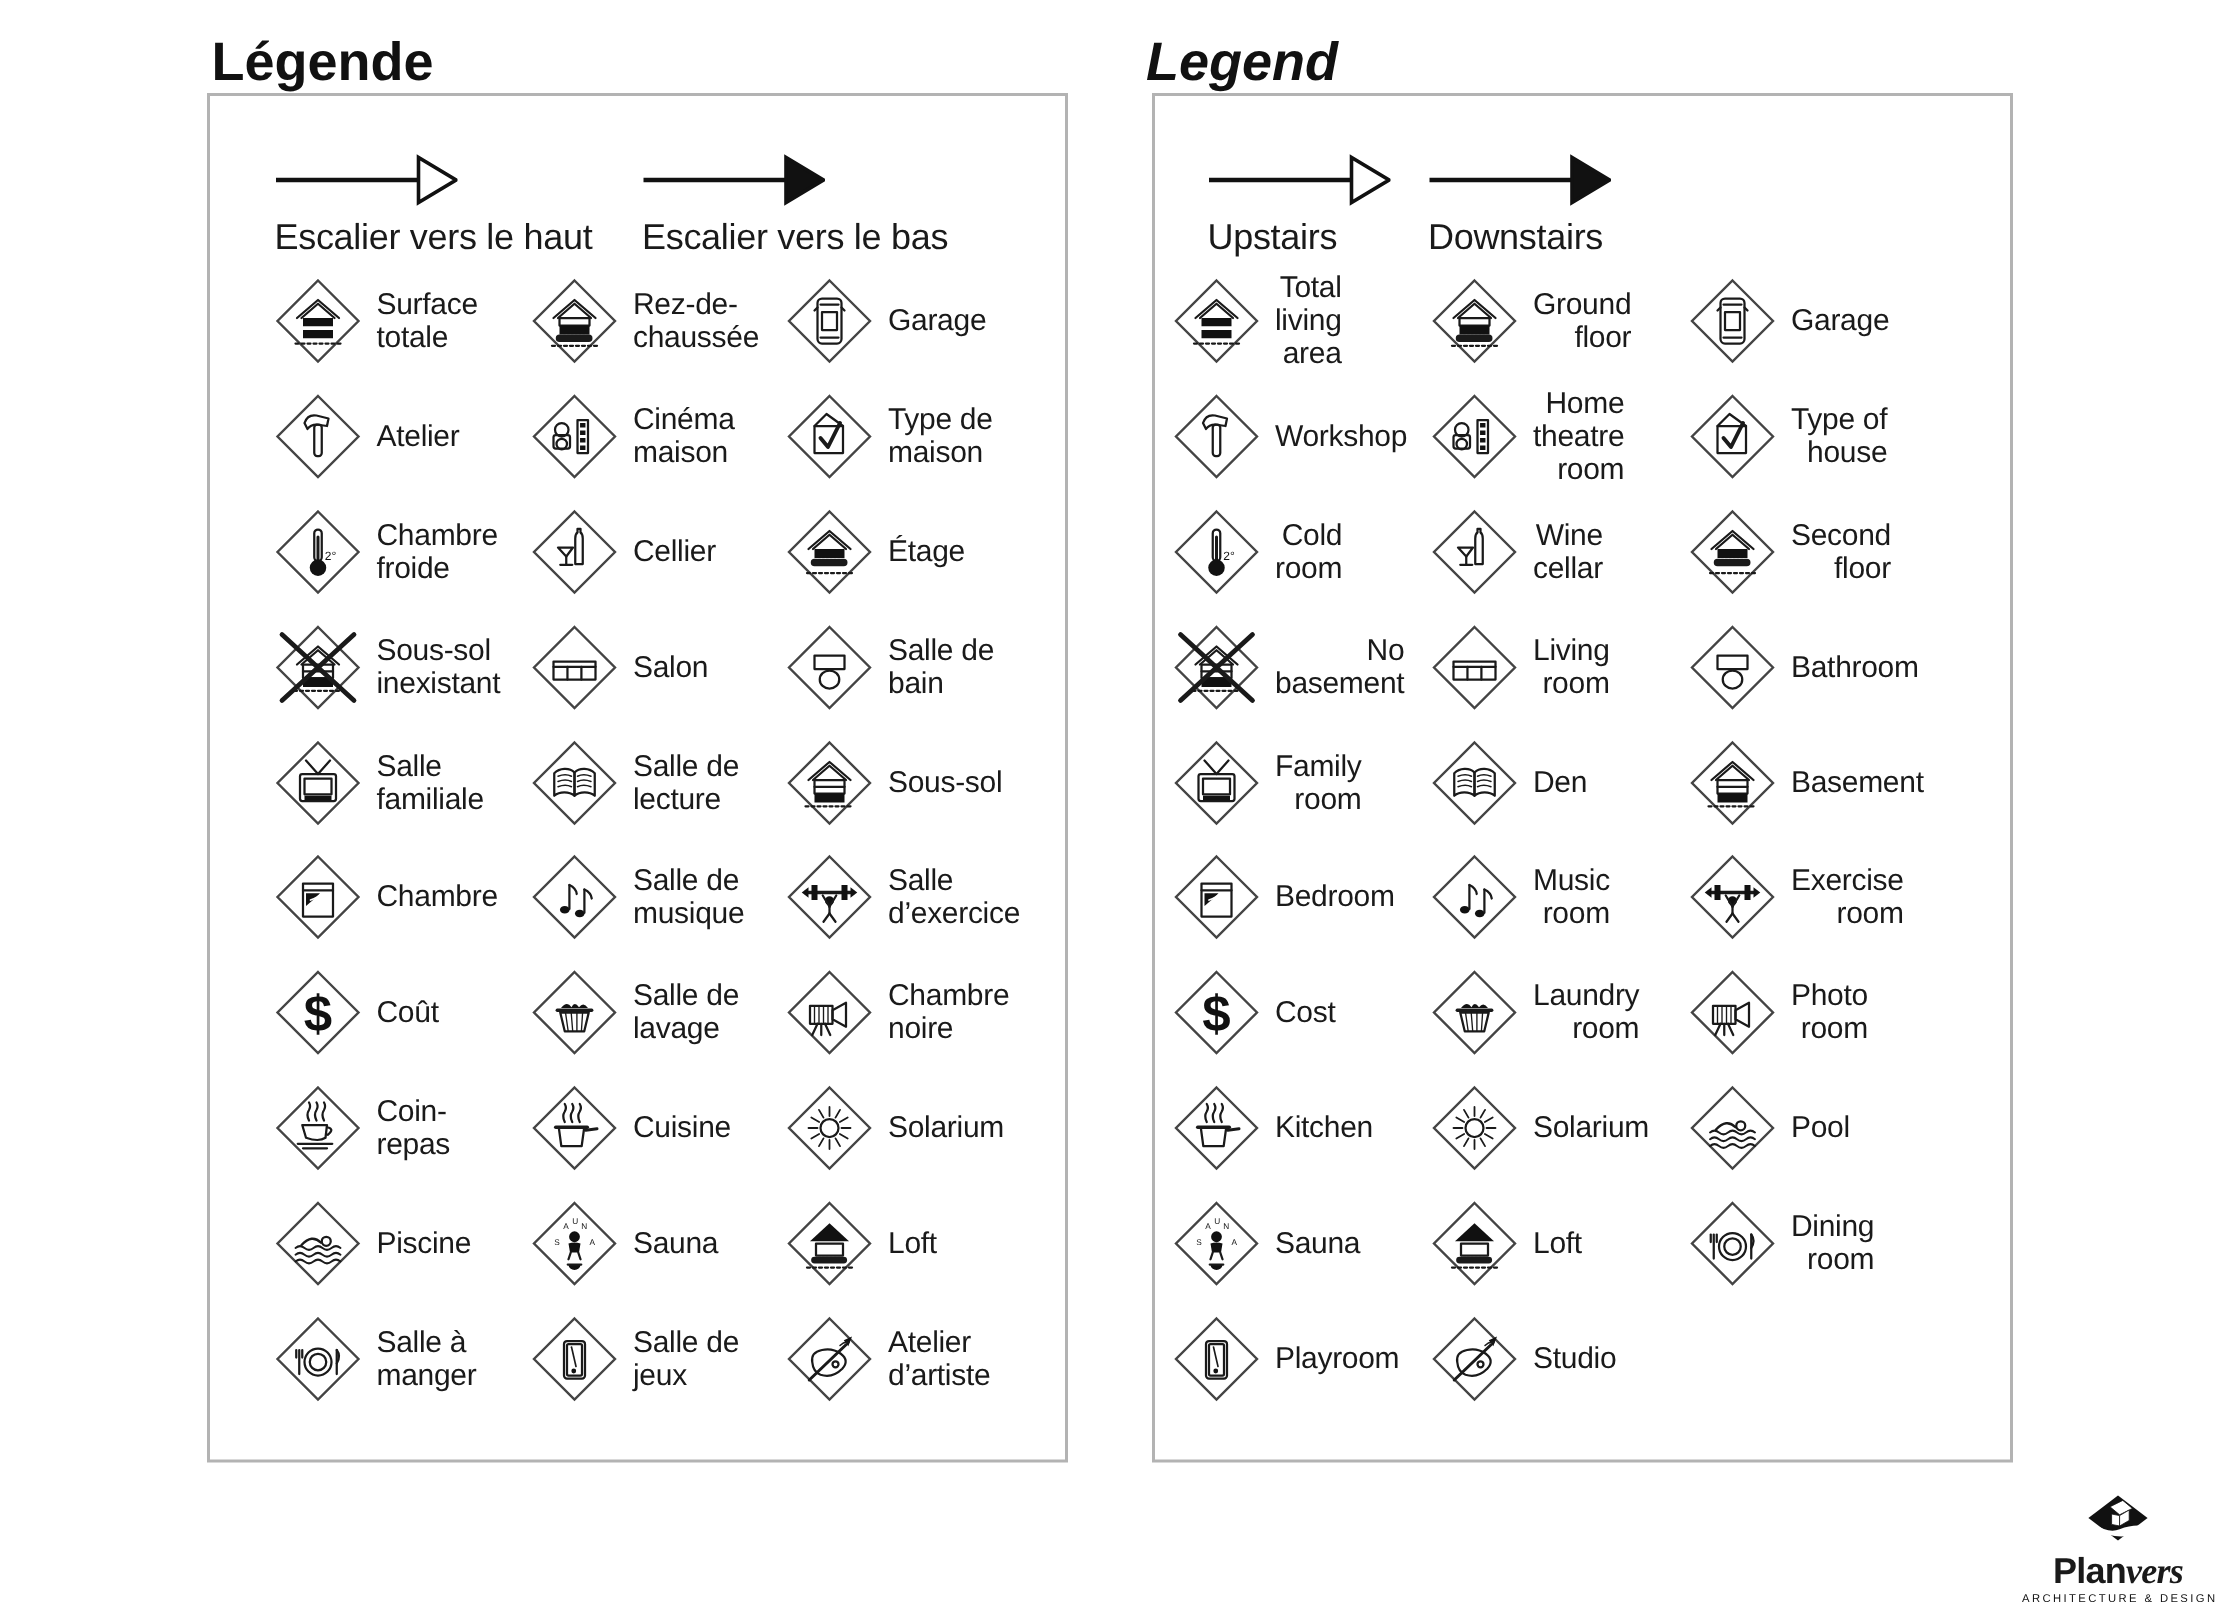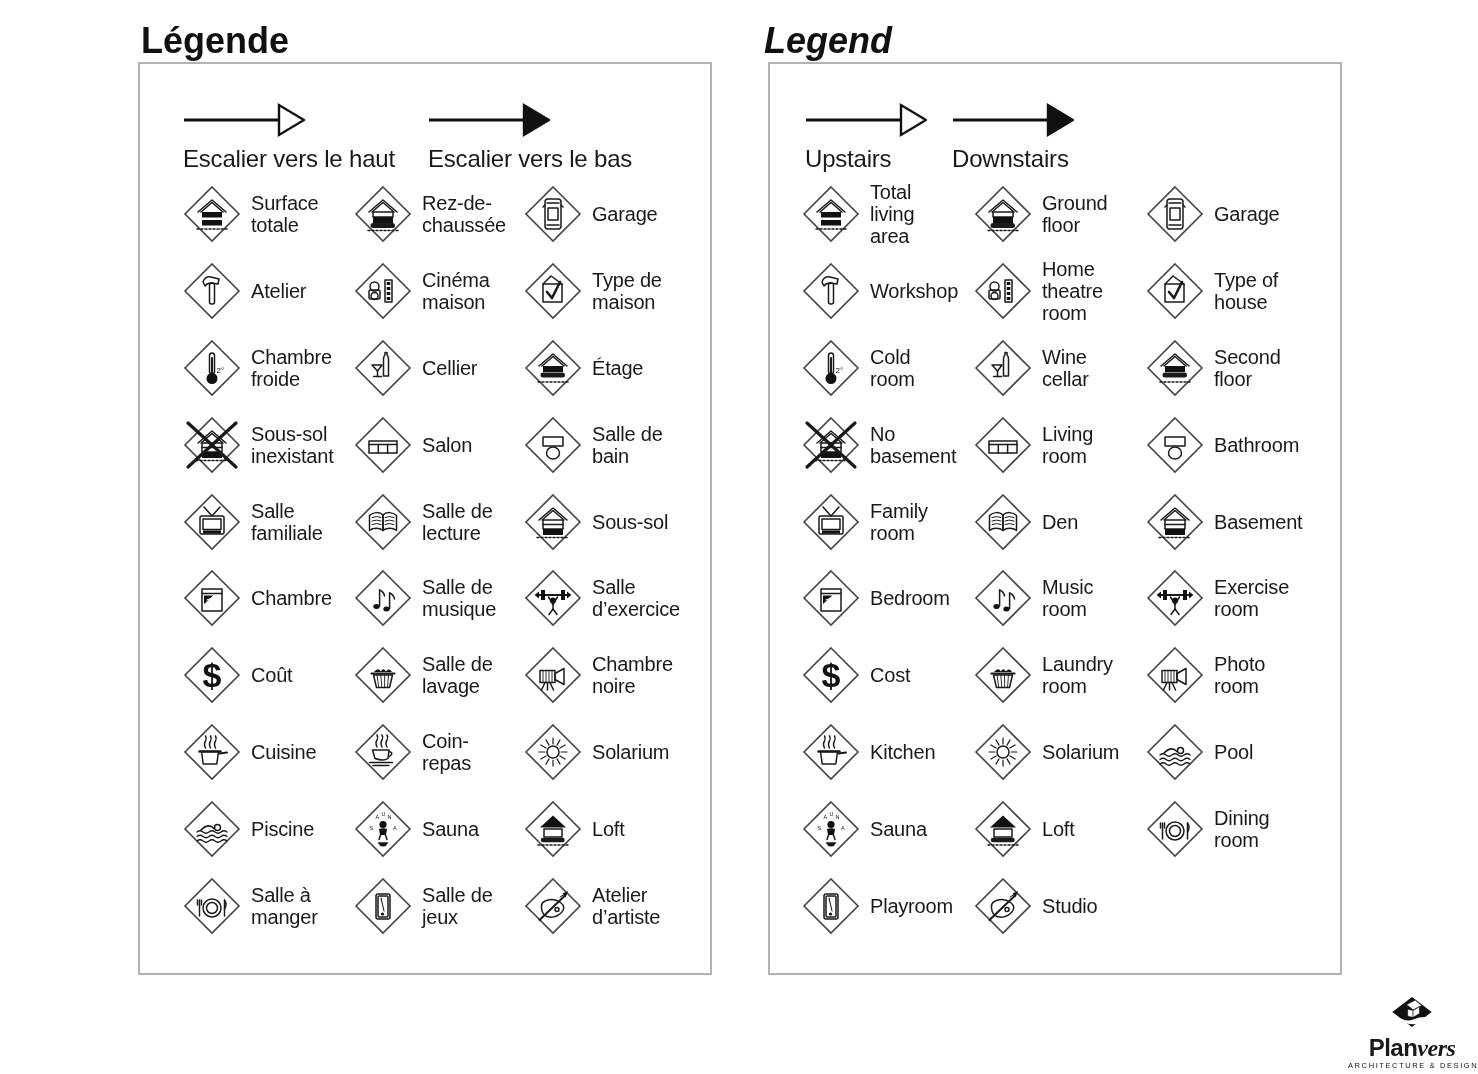--- a/index.html
+++ b/index.html
@@ -27,21 +27,21 @@
   #panel-1 .ag-1{left:182px;}
   .arrow-svg svg{display:block;width:122px;height:40px;}
   .arrow-label{
     font-size:24px;margin-top:5px;letter-spacing:-0.2px;white-space:nowrap;
   }
   .items{
     position:absolute;top:112px;left:0;display:grid;
     grid-auto-rows:76.8px;
   }
   #items-0{padding-left:43px;grid-template-columns:171px 170px 185px;}
-  #items-1{padding-left:32px;grid-template-columns:172px 172px 185px;}
+  #items-1{padding-left:12px;grid-template-columns:172px 172px 185px;text-align:right;}
   .cell{display:flex;align-items:center;gap:10px;}
   .icon{flex:0 0 auto;width:58px;height:58px;}
   .icon svg{display:block;width:58px;height:58px;}
   .label{
     font-size:20px;line-height:22px;letter-spacing:-0.2px;
     white-space:pre-line;
   }
   #logo{
     position:absolute;left:1348px;top:984px;width:128px;text-align:center;
   }
@@ -403,48 +403,48 @@
           </svg>
         </span>
         <span class="label">Chambre
 noire</span>
       </div>
       <div class="cell">
         <span class="icon">
           <svg viewBox="0 0 58 58">
             <polygon points="29,2 56,29 29,56 2,29" fill="#fff" stroke="#444" stroke-width="1.6"></polygon>
             <g stroke="#1a1a1a" stroke-width="1.5" fill="none" stroke-linecap="round" stroke-linejoin="round">
-              <path d="M18.5,28.5 L35.5,28.5 L33.8,41 L20.2,41 Z"></path>
-              <line x1="16.5" y1="28.5" x2="37.5" y2="28.5" stroke-width="2.4"></line>
-              <line x1="36.5" y1="30.5" x2="44" y2="29.5" stroke-width="2"></line>
-              <path d="M22.5,25 Q20.5,21 22.5,18 Q24,15.5 22.5,13"></path>
-              <path d="M27.5,25 Q25.5,21 27.5,18 Q29,15.5 27.5,13"></path>
-              <path d="M32.5,25 Q30.5,21 32.5,18 Q34,15.5 32.5,13"></path>
-            </g>
-          </svg>
-        </span>
-        <span class="label">Cuisine</span>
-      </div>
-      <div class="cell">
-        <span class="icon">
-          <svg viewBox="0 0 58 58">
-            <polygon points="29,2 56,29 29,56 2,29" fill="#fff" stroke="#444" stroke-width="1.6"></polygon>
-            <g stroke="#1a1a1a" stroke-width="1.5" fill="none" stroke-linecap="round" stroke-linejoin="round">
               <path d="M18.5,27 L35,27 L34,35.5 Q29.5,38.5 21,35.5 Z"></path>
               <path d="M35,28.5 Q40.5,29.5 35.5,33.5"></path>
               <path d="M15.5,39.5 L38.5,39.5"></path>
               <path d="M19,42.5 L35,42.5"></path>
               <path d="M23,24 Q21,20 23,17 Q24.5,14.5 23,12"></path>
               <path d="M28,24 Q26,20 28,17 Q29.5,14.5 28,12"></path>
               <path d="M33,24 Q31,20 33,17 Q34.5,14.5 33,12"></path>
             </g>
           </svg>
         </span>
         <span class="label">Coin-
 repas</span>
+      </div>
+      <div class="cell">
+        <span class="icon">
+          <svg viewBox="0 0 58 58">
+            <polygon points="29,2 56,29 29,56 2,29" fill="#fff" stroke="#444" stroke-width="1.6"></polygon>
+            <g stroke="#1a1a1a" stroke-width="1.5" fill="none" stroke-linecap="round" stroke-linejoin="round">
+              <path d="M18.5,28.5 L35.5,28.5 L33.8,41 L20.2,41 Z"></path>
+              <line x1="16.5" y1="28.5" x2="37.5" y2="28.5" stroke-width="2.4"></line>
+              <line x1="36.5" y1="30.5" x2="44" y2="29.5" stroke-width="2"></line>
+              <path d="M22.5,25 Q20.5,21 22.5,18 Q24,15.5 22.5,13"></path>
+              <path d="M27.5,25 Q25.5,21 27.5,18 Q29,15.5 27.5,13"></path>
+              <path d="M32.5,25 Q30.5,21 32.5,18 Q34,15.5 32.5,13"></path>
+            </g>
+          </svg>
+        </span>
+        <span class="label">Cuisine</span>
       </div>
       <div class="cell">
         <span class="icon">
           <svg viewBox="0 0 58 58">
             <polygon points="29,2 56,29 29,56 2,29" fill="#fff" stroke="#444" stroke-width="1.6"></polygon>
             <g stroke="#1a1a1a" stroke-width="1.5" fill="none" stroke-linecap="round" stroke-linejoin="round">
               <circle cx="29" cy="29" r="6"></circle>
               <g stroke-width="1.2">
                 <line x1="37" y1="29" x2="43" y2="29"></line>
                 <line x1="35.9" y1="33" x2="41.1" y2="36"></line>

